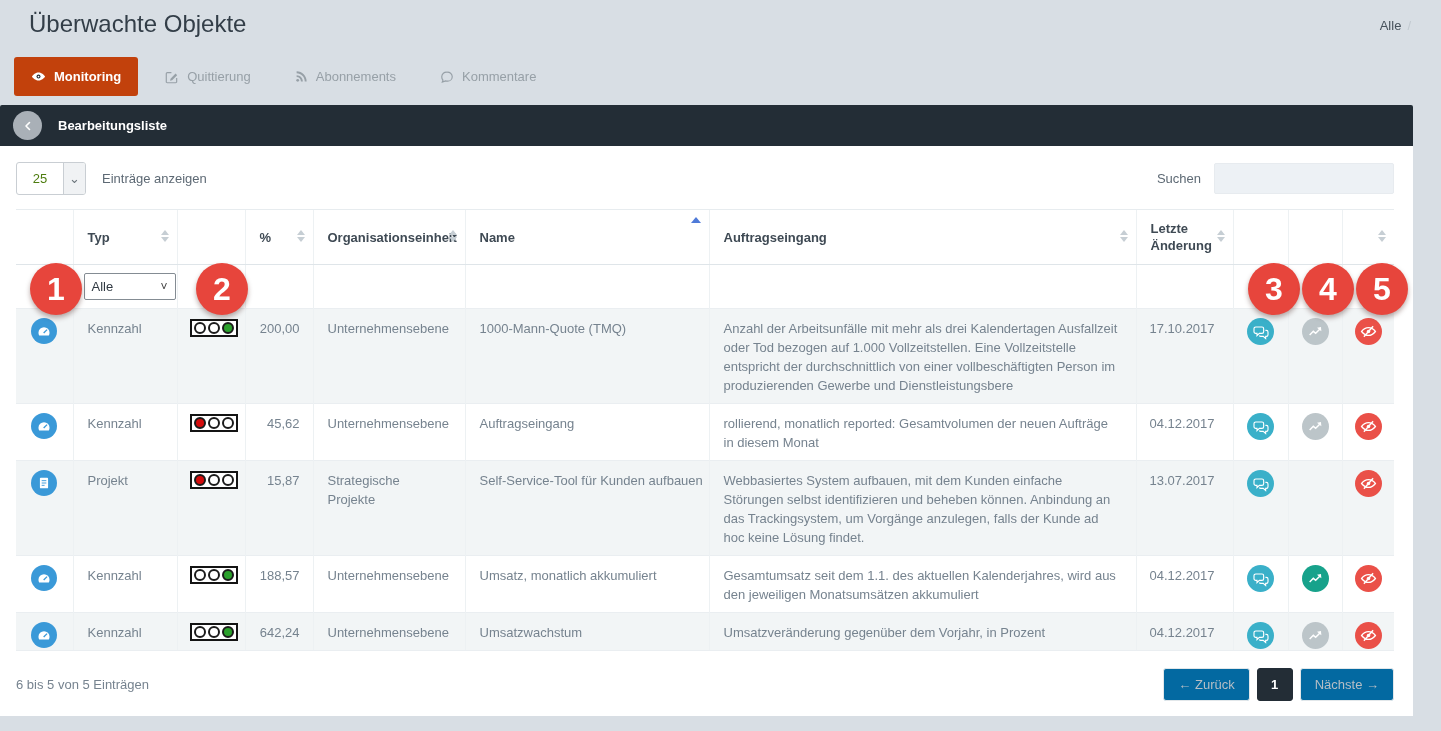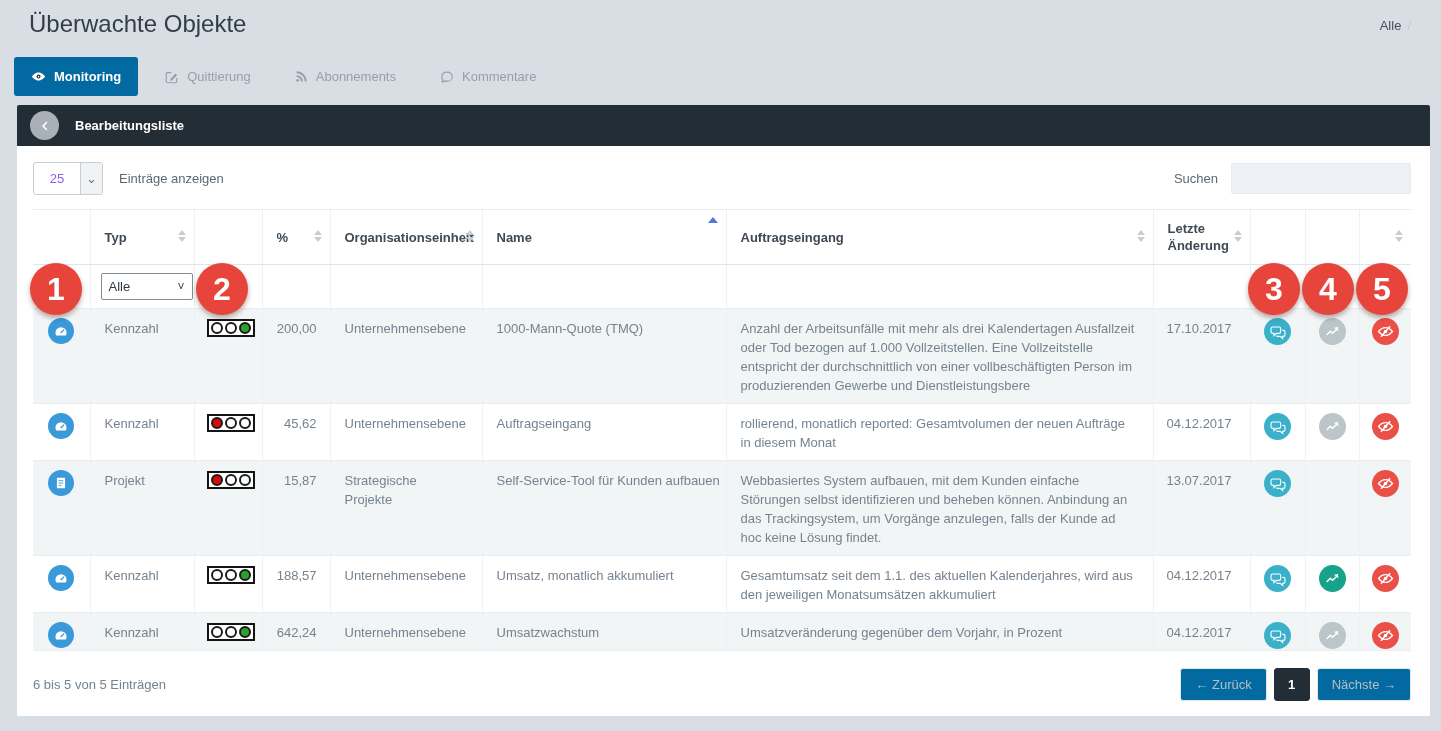--- a/index.html
+++ b/index.html
@@ -10,34 +10,34 @@
     font-family:"Liberation Sans","DejaVu Sans",sans-serif;
     color:#76838f;
   }
   .page-title { position:absolute; left:29px; top:10px; font-size:24px; font-weight:400; color:#333e48; }
   .breadcrumb { position:absolute; top:18px; right:30px; font-size:13px; color:#46515b; }
   .breadcrumb .sep { color:#c2c9d0; margin-left:6px; }
 
   
   .tabs { position:absolute; left:14px; top:57px; display:flex; align-items:center; height:39px; }
   .tab { display:flex; align-items:center; gap:8px; font-size:13px; color:#97a0a7; padding:0 17px; height:39px; cursor:pointer; margin-right:10px; }
-  .tab.active { background:#0369a1; color:#fff; border-radius:3px; font-weight:700; }
+  .tab.active { background:#c2410c; color:#fff; border-radius:3px; font-weight:700; }
   .tab .tab-ic { display:inline-flex; }
 
   
-  .panel { position:absolute; left:17px; top:105px; width:1413px; height:503px; }
+  .panel { position:absolute; left:0; top:105px; width:1413px; height:503px; }
   .panel-head { height:41px; background:#232d36; border-radius:2px 2px 0 0; display:flex; align-items:center; }
   .back { width:29px; height:29px; border-radius:50%; background:#a9b0b7; display:flex; align-items:center; justify-content:center; margin-left:13px; cursor:pointer; }
   .panel-title { color:#fff; font-size:13px; font-weight:700; margin-left:16px; }
   .panel-body { position:relative; background:#fff; height:570px; padding:16px 19px 0 16px; }
 
   
   .controls { display:flex; align-items:center; height:33px; margin-bottom:14px; }
   .length-select { width:70px; height:33px; border:1px solid #c9ced3; border-radius:3px; background:#fff; display:flex; overflow:hidden; cursor:pointer; }
-  .length-select .val { flex:1; display:flex; align-items:center; justify-content:center; font-size:13px; color:#8b5cf6; }
+  .length-select .val { flex:1; display:flex; align-items:center; justify-content:center; font-size:13px; color:#4d7c0f; }
   .length-select .caret { width:22px; border-left:1px solid #c9ced3; background:#f0f2f4; display:flex; align-items:center; justify-content:center; color:#6b747b; font-size:13px; }
   .entries-label { margin-left:16px; font-size:13px; color:#5d6974;text-align:center; }
   .search { margin-left:auto; display:flex; align-items:center; }
   .search-label { font-size:13px; color:#5d6974; margin-right:13px; }
   .search-input { width:180px; height:31px; background:#edf1f5; border:1px solid #e7ebef; border-radius:2px; outline:none; padding:0 8px; font:13px "Liberation Sans",sans-serif; color:#555f66; }
 
   
   table { width:1378px; border-collapse:collapse; table-layout:fixed; }
   thead th {
     border-top:1px solid #e7ecef; border-bottom:1px solid #dfe5e9;

